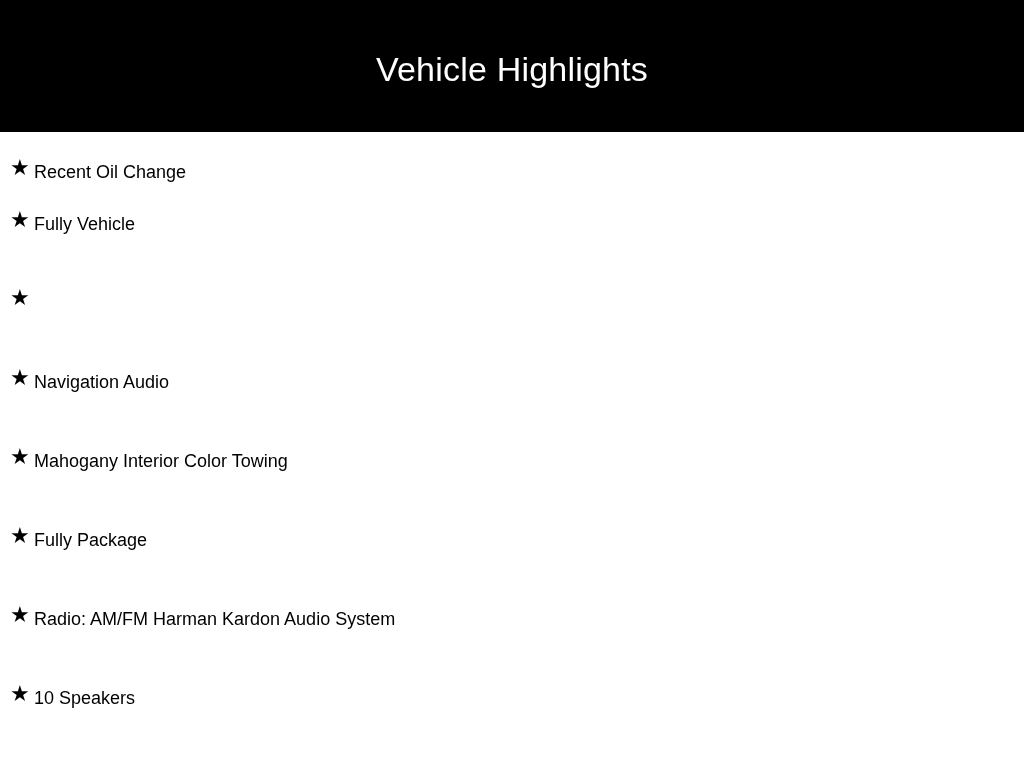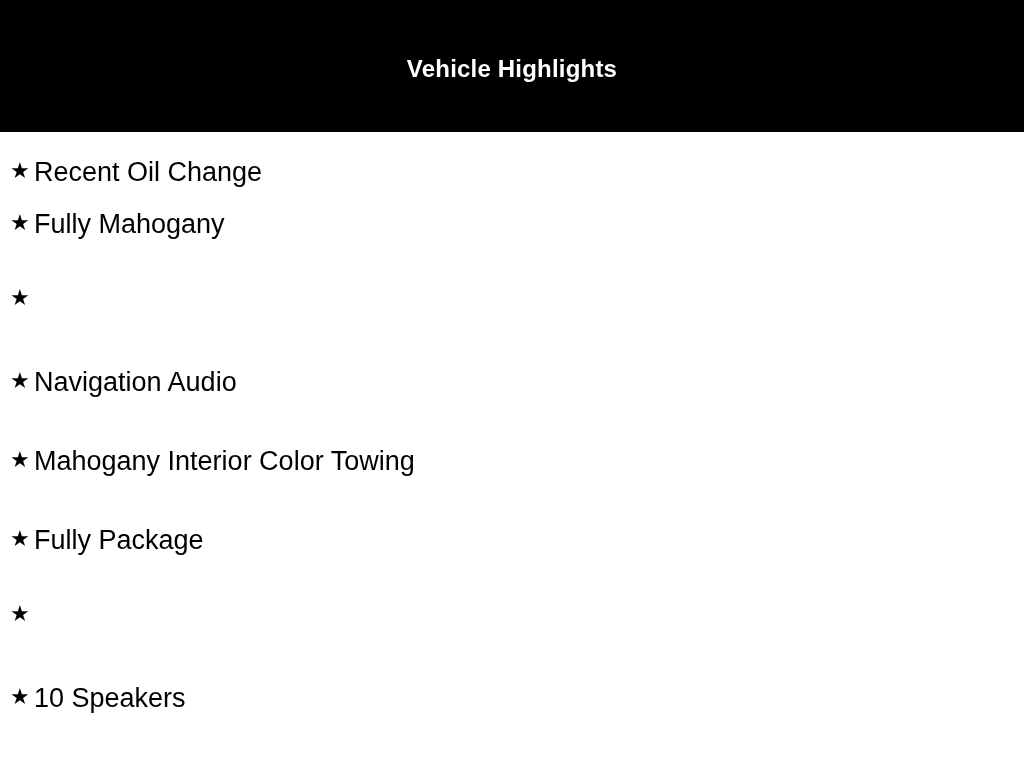--- a/index.html
+++ b/index.html
@@ -31,22 +31,22 @@
     width: 1024px;
     height: 132px;
     background: #000000;
     display: flex;
     align-items: center;
     justify-content: center;
   }
   .header-title {
     color: #ffffff;
     font-family: "Liberation Sans", sans-serif;
-    font-weight: bold;
-    font-size: 24px;
+    font-weight: normal;
+    font-size: 34px;
     line-height: 34px;
     letter-spacing: 0.2px;
     white-space: nowrap;
     margin: 0;
     padding: 0;
     text-align: center;
     position: relative;
     top: 3px;
   }
 
@@ -81,21 +81,21 @@
     font-family: "DejaVu Sans", sans-serif;
     font-size: 22px;
     line-height: 22px;
     position: relative;
     top: -3px;
   }
   .highlight-label {
     color: #000000;
     font-family: "Liberation Sans", sans-serif;
     font-weight: normal;
-    font-size: 27px;
+    font-size: 18px;
     line-height: 27px;
     white-space: nowrap;
   }
 </style>
 </head>
 <body>
 
 <div class="page">
 
   <div class="header-banner">
@@ -104,21 +104,21 @@
 
   <ul class="highlights-list">
 
     <li class="highlight-item">
       <span class="bullet-star">★</span>
       <span class="highlight-label">Recent Oil Change</span>
     </li>
 
     <li class="highlight-item">
       <span class="bullet-star">★</span>
-      <span class="highlight-label">Fully Mahogany</span>
+      <span class="highlight-label">Fully Vehicle</span>
     </li>
 
     <li class="highlight-item">
       <span class="bullet-star">★</span>
     </li>
 
     <li class="highlight-item">
       <span class="bullet-star">★</span>
       <span class="highlight-label">Navigation Audio</span>
     </li>
@@ -128,20 +128,21 @@
       <span class="highlight-label">Mahogany Interior Color Towing</span>
     </li>
 
     <li class="highlight-item">
       <span class="bullet-star">★</span>
       <span class="highlight-label">Fully Package</span>
     </li>
 
     <li class="highlight-item">
       <span class="bullet-star">★</span>
+      <span class="highlight-label">Radio: AM/FM Harman Kardon Audio System</span>
     </li>
 
     <li class="highlight-item">
       <span class="bullet-star">★</span>
       <span class="highlight-label">10 Speakers</span>
     </li>
 
   </ul>
 
 </div>

